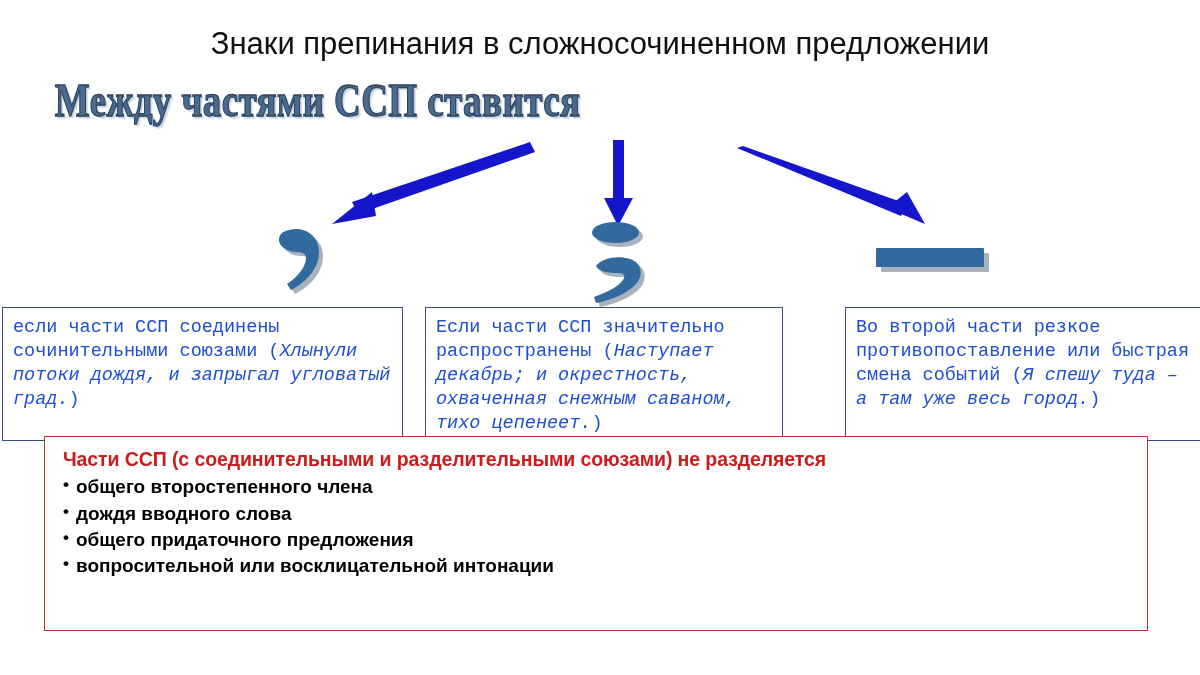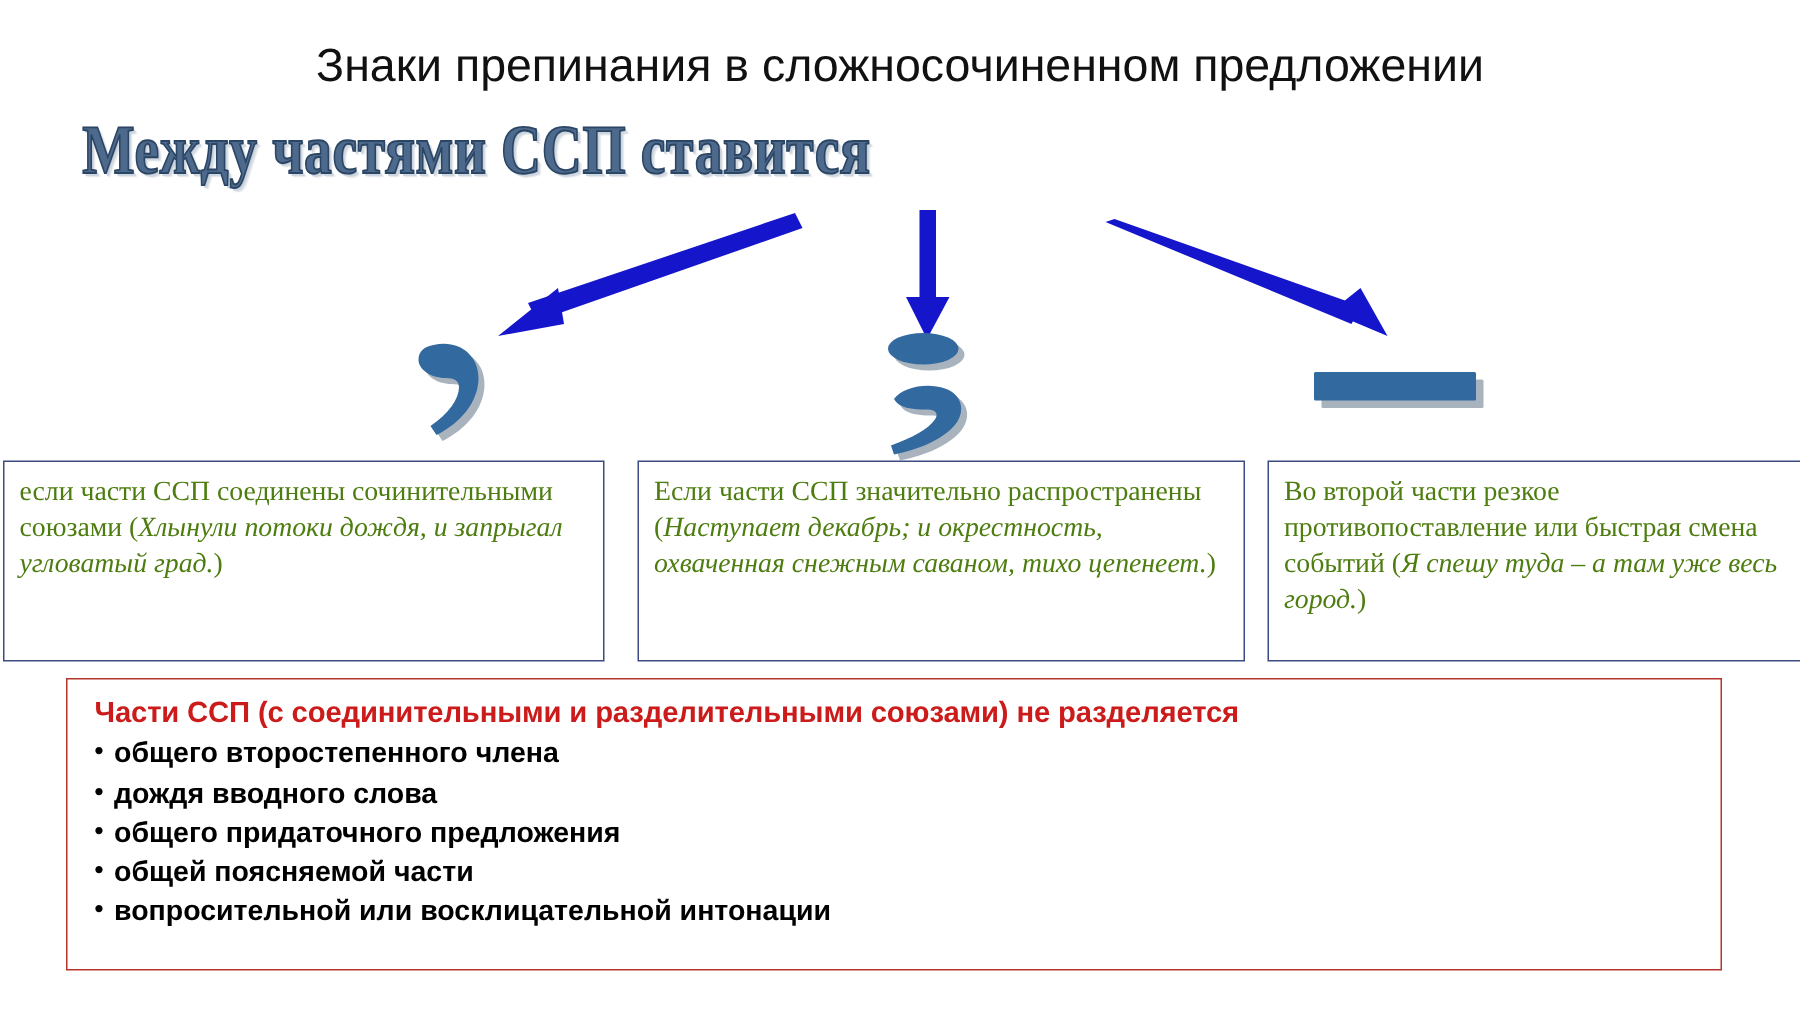--- a/index.html
+++ b/index.html
@@ -95,38 +95,38 @@
     background: #a9b3bd;
   }
 
   
   .exp-box {
     position: absolute;
     box-sizing: border-box;
     border: 1.3px solid #3b4a82;
     background: #ffffff;
     padding: 8px 8px 6px 10px;
-    font-family: Liberation Serif, serif;
+    font-family: Liberation Mono, monospace;
     font-size: 18.5px;
     line-height: 1.30;
-    color: #4d7c0f;
+    color: #1d4ed8;
   }
   .exp-box .ital {
     font-style: italic;
   }
 
   #box1 { left: 2px;   top: 307px; width: 401px; height: 134px; }
-  #box2 { left: 425px; top: 307px; width: 405px; height: 134px; }
+  #box2 { left: 425px; top: 307px; width: 358px; height: 134px; }
   #box3 { left: 845px; top: 307px; width: 360px; height: 134px; }
 
   
   #red-box {
     position: absolute;
     left: 44px;
-    top: 452px;
+    top: 436px;
     width: 1104px;
     height: 195px;
     box-sizing: border-box;
     border: 1.6px solid #b5342b;
     background: #ffffff;
     padding: 10px 14px 8px 18px;
   }
   #red-head {
     font-family: "Liberation Sans", sans-serif;
     font-size: 19.5px;
@@ -239,18 +239,17 @@
   </div>
 
   <div id="red-box">
     <div id="red-head">
       <span>Части ССП (с соединительными и разделительными союзами) не разделяется</span><br>
     </div>
     <ul id="bullets">
       <li>общего второстепенного члена</li>
       <li>дождя вводного слова</li>
       <li>общего придаточного предложения</li>
-      <li>общей поясняемой части</li>
       <li>вопросительной или восклицательной интонации</li>
     </ul>
   </div>
 
 </div>
 
 </body></html>

